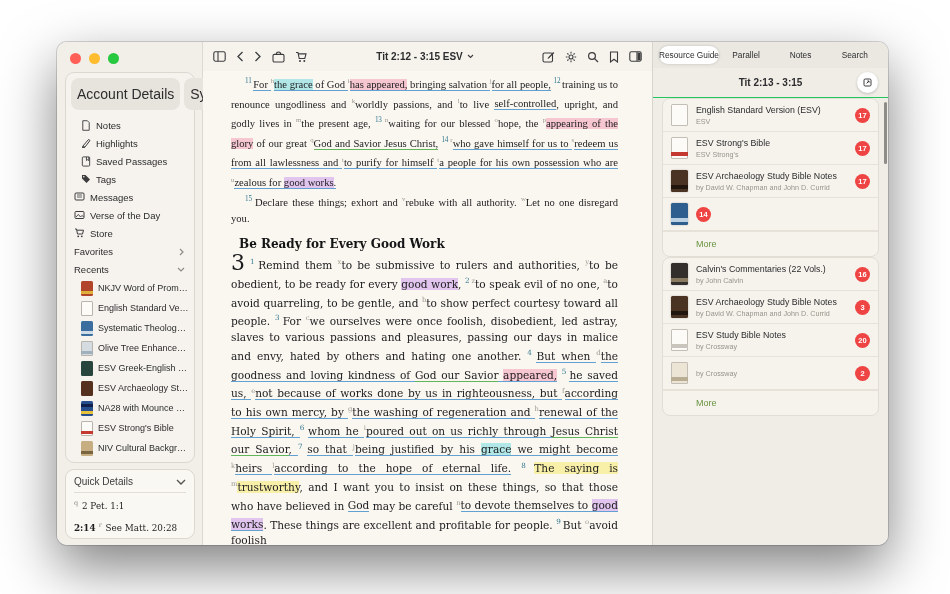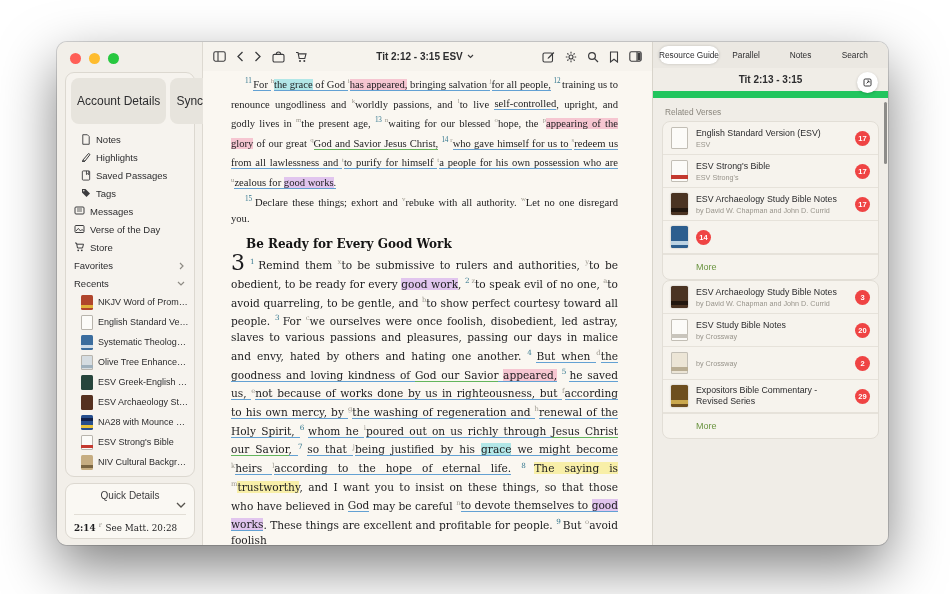--- a/index.html
+++ b/index.html
@@ -24,66 +24,66 @@
   }
 
   
   .sidebar { width:146px; height:100%; background:#f2efe9; border-right:1px solid #ddd9d1; display:flex; flex-direction:column; }
   .traffic { display:flex; gap:8px; padding:11px 0 6px 13px; }
   .traffic span { width:11px; height:11px; border-radius:50%; display:block; }
   .tl-red{background:#ff5f57;} .tl-yellow{background:#febc2e;} .tl-green{background:#28c840;}
 
   .sidebar-card { margin:2px 7px 0 8px; background:#f6f3ee; border:1px solid #dcd8d0; border-radius:9px; padding:5px 5px 4px 5px; }
   .pill-row { display:flex; gap:4px; margin-bottom:6px; }
-  .pill { background:#e7e4dd; border-radius:8px; font-size:12px; color:#2d2d2f; padding:16px 6px; white-space:nowrap; display:flex; align-items:center; gap:3px; }
+  .pill { background:#e7e4dd; border-radius:8px; font-size:14px; color:#2d2d2f; padding:8px 6px; white-space:nowrap; display:flex; align-items:center; gap:3px; }
   .pill.sync { margin-left:auto; }
   .side-item { display:flex; align-items:center; gap:5px; font-size:9.5px; color:#2c2c2e; padding:3.5px 2px 3.5px 10px; white-space:nowrap; overflow:hidden; text-overflow:ellipsis; }
   .side-item.lvl0 { padding-left:3px; }
   .side-item svg { flex:0 0 auto; }
   .side-head { display:flex; align-items:center; font-size:9.5px; color:#2c2c2e; padding:4px 4px 3px 3px; }
   .side-head .chev { margin-left:auto; color:#8e8b84; }
   .book-row { display:flex; align-items:center; gap:5px; font-size:9px; color:#2c2c2e; padding:2.5px 0 2.5px 10px; white-space:nowrap; overflow:hidden; }
   .book-row .lbl { overflow:hidden; text-overflow:ellipsis; }
   .cover { width:12px; height:15px; border-radius:1.5px; flex:0 0 auto; position:relative; overflow:hidden; }
   .cover .band { position:absolute; left:0; right:0; bottom:2px; height:3px; }
   .cover .band2 { position:absolute; left:0; right:0; top:3px; height:3px; }
 
   .qd-card { margin:6px 7px 6px 8px; background:#faf8f3; border:1px solid #dcd8d0; border-radius:9px; padding:0 8px 4px 8px; flex:1; overflow:hidden; }
-  .qd-head { display:flex; align-items:center; font-size:10px; color:#3c3c3e; padding:6px 0 5px 0; border-bottom:1px solid #e2ded6;flex-direction:column; }
+  .qd-head { display:flex; align-items:center; font-size:10px; color:#3c3c3e; padding:6px 0 5px 0; border-bottom:1px solid #e2ded6; }
   .qd-head .chev { margin-left:auto; color:#55524c; }
   .qd-entry { font-size:8.8px; color:#1d1d1f; padding:5.5px 0 5px 0; font-family:"DejaVu Serif",serif; }
   .qd-entry .pre { font-size:6.5px; vertical-align:4px; color:#8a877f; margin-right:1px; }
   .qd-entry .vref { font-weight:bold; }
 
   
   .main { flex:1; display:flex; flex-direction:column; background:#faf7f1; min-width:0; }
   .toolbar { height:29px; display:flex; align-items:center; padding:0 10px 0 10px; background:#f6f3ed; flex:0 0 auto; }
   .tb-group { display:flex; align-items:center; gap:10px; color:#3c3c3e; }
   .tb-title { flex:1; text-align:center; font-size:10px; font-weight:600; color:#2d2d2f; display:flex; align-items:center; justify-content:center; gap:4px; }
   .tb-ic { display:flex; align-items:center; }
 
   .bible { flex:1; overflow:hidden; padding:2px 34px 0 28px; font-family:"DejaVu Serif",serif; font-size:10.6px; line-height:16.2px; color:#1c1c1e; text-align:justify; }
   .bible p.ind { text-indent:14px;font-family:Liberation Serif, serif; }
-  .bible h2 { font-size:12px; font-family:"DejaVu Serif",serif; margin:9px 0 2px 15px; text-align:left; color:#141414; }
+  .bible h2 { font-size:12px; font-family:"DejaVu Serif",serif; margin:9px 0 2px 8px; text-align:left; color:#141414; }
   .chapnum { float:left; font-size:22px; line-height:17px; margin:0 5px 0 0; color:#1c1c1e; }
   .vn { color:#35788f; font-size:7.2px; vertical-align:4.5px; letter-spacing:-.2px; }
   .sup { color:#9b978d; font-size:6.8px; vertical-align:4.5px; }
   .ub { border-bottom:1.4px solid #63a1d3; }
   .ug { border-bottom:1.6px solid #63b55c; }
   .hc { background:#b2e7e7; }
   .hp { background:#f6c6d1; }
   .hv { background:#e1c5ee; }
   .hy { background:#f8efa8; }
 
   
   .rpanel { width:236px; height:100%; background:#f0ede7; border-left:1px solid #d8d4cb; display:flex; flex-direction:column; position:relative; }
   .rtabs { height:26px; background:#ebe8e2; display:flex; align-items:center; padding:0 6px; flex:0 0 auto; }
   .rtab { flex:1; text-align:center; font-size:8.3px; color:#2d2d2f; padding:4px 0; border-radius:9px; white-space:nowrap; }
   .rtab.active { background:#ffffff; box-shadow:0 0 3px rgba(0,0,0,.18); }
-  .rtitle-row { position:relative; height:30px; display:flex; align-items:center; justify-content:center; font-size:10px; font-weight:600; color:#2d2d2f; border-bottom:7px solid #22c55e; flex:0 0 auto; }
+  .rtitle-row { position:relative; height:30px; display:flex; align-items:center; justify-content:center; font-size:10px; font-weight:600; color:#2d2d2f; border-bottom:1px solid #22c55e; flex:0 0 auto; }
   .open-btn { position:absolute; right:10px; top:4px; width:21px; height:21px; background:#fff; border-radius:50%; box-shadow:0 1px 3px rgba(0,0,0,.2); display:flex; align-items:center; justify-content:center; color:#3c3c3e; }
   .rcontent { flex:1; overflow:hidden; padding:0 9px; }
   .rsec-label { font-size:8.3px; color:#8a867d; padding:9px 3px 4px 3px; }
   .rcard { background:#f6f3ed; border-radius:8px; border:1px solid #e2ded6; overflow:hidden; }
   .rrow { display:flex; align-items:center; gap:8px; padding:5px 8px; border-bottom:1px solid #e6e2da; }
   .rrow:last-child { border-bottom:none; }
   .rcover { width:17px; height:22px; border-radius:1.5px; flex:0 0 auto; position:relative; overflow:hidden; box-shadow:0 0 2px rgba(0,0,0,.25); }
   .rcover .band { position:absolute; left:0; right:0; bottom:3px; height:4px; }
   .rtxt { flex:1; min-width:0; }
   .rtxt .t { font-size:8.8px; color:#2b2b2d; line-height:11px; }
@@ -237,20 +237,21 @@
       </div>
 
       <div class="qd-card">
         <div class="qd-head">
           <span>Quick Details</span>
           <svg class="chev" width="10" height="8" viewBox="0 0 10 8">
               <path d="M1 2l4 4 4-4" fill="none" stroke="#55524c" stroke-width="1.3"></path>
             </svg>
         </div>
         <div id="qd-entries">
+            <div class="qd-entry"><span class="pre">q</span><span> 2 Pet. 1:1</span></div>
             <div class="qd-entry"><span class="vref">2:14 </span><span class="pre">r</span><span> See Matt. 20:28</span></div>
             <div class="qd-entry"><span class="pre">s</span><span> Ps. 130:8; See 1 Pet. 1:18</span></div>
           </div>
       </div>
     </div>
 
     <div class="main">
       <div class="toolbar">
         <div class="tb-group">
           <span class="tb-ic">
@@ -341,21 +342,20 @@
       <div class="rtitle-row">
         <span>Tit 2:13 - 3:15</span>
         <span class="open-btn">
           <svg width="9" height="9" viewBox="0 0 9 9">
               <rect x="1" y="1" width="7" height="7" rx="1.2" fill="none" stroke="#3c3c3e" stroke-width="1"></rect>
               <path d="M3.6 5.4 6 3M4.4 3H6v1.6" fill="none" stroke="#3c3c3e" stroke-width="1"></path>
             </svg>
         </span>
       </div>
       <div class="rcontent" id="rcontent">
-          <div class="rsec-label">Related Verses</div>
           <div class="rcard">
             <div class="rrow">
               <div class="rcover" style="background: rgb(252, 251, 248); box-shadow: rgb(194, 190, 181) 0px 0px 0px 1px inset;"></div>
               <div class="rtxt">
                 <div class="t">English Standard Version (ESV)</div>
                 <div class="s">ESV</div>
               </div>
               <div class="badge">17</div>
             </div>
             <div class="rrow">
@@ -381,20 +381,30 @@
             <div class="rrow">
               <div class="rcover" style="background: rgb(45, 94, 142);">
                 <div class="band" style="background: rgb(188, 210, 226);"></div>
               </div>
               <div class="badge">14</div>
             </div>
             <div class="more-row" style="border-top: 1px solid rgb(230, 226, 218);">More</div>
           </div>
           <div class="rcard">
             <div class="rrow">
+              <div class="rcover" style="background: rgb(50, 47, 44);">
+                <div class="band" style="background: rgb(138, 122, 95);"></div>
+              </div>
+              <div class="rtxt">
+                <div class="t">Calvin's Commentaries (22 Vols.)</div>
+                <div class="s">by John Calvin</div>
+              </div>
+              <div class="badge">16</div>
+            </div>
+            <div class="rrow">
               <div class="rcover" style="background: rgb(74, 51, 34);">
                 <div class="band" style="background: rgb(33, 22, 14);"></div>
               </div>
               <div class="rtxt">
                 <div class="t">ESV Archaeology Study Bible Notes</div>
                 <div class="s">by David W. Chapman and John D. Currid</div>
               </div>
               <div class="badge">3</div>
             </div>
             <div class="rrow">
@@ -409,29 +419,20 @@
             </div>
             <div class="rrow">
               <div class="rcover" style="background: rgb(236, 229, 214); box-shadow: rgb(194, 190, 181) 0px 0px 0px 1px inset;">
                 <div class="band" style="background: rgb(185, 173, 147);"></div>
               </div>
               <div class="rtxt">
                 <div class="s">by Crossway</div>
               </div>
               <div class="badge">2</div>
             </div>
-            <div class="rrow">
-              <div class="rcover" style="background: rgb(110, 79, 31);">
-                <div class="band" style="background: rgb(202, 168, 78);"></div>
-              </div>
-              <div class="rtxt">
-                <div class="t">Expositors Bible Commentary - Revised Series</div>
-              </div>
-              <div class="badge">29</div>
-            </div>
             <div class="more-row" style="border-top: 1px solid rgb(230, 226, 218);">More</div>
           </div>
         </div>
       <div class="rscrollbar"></div>
     </div>
 
   </div>
 </div>
 
 </body></html>

